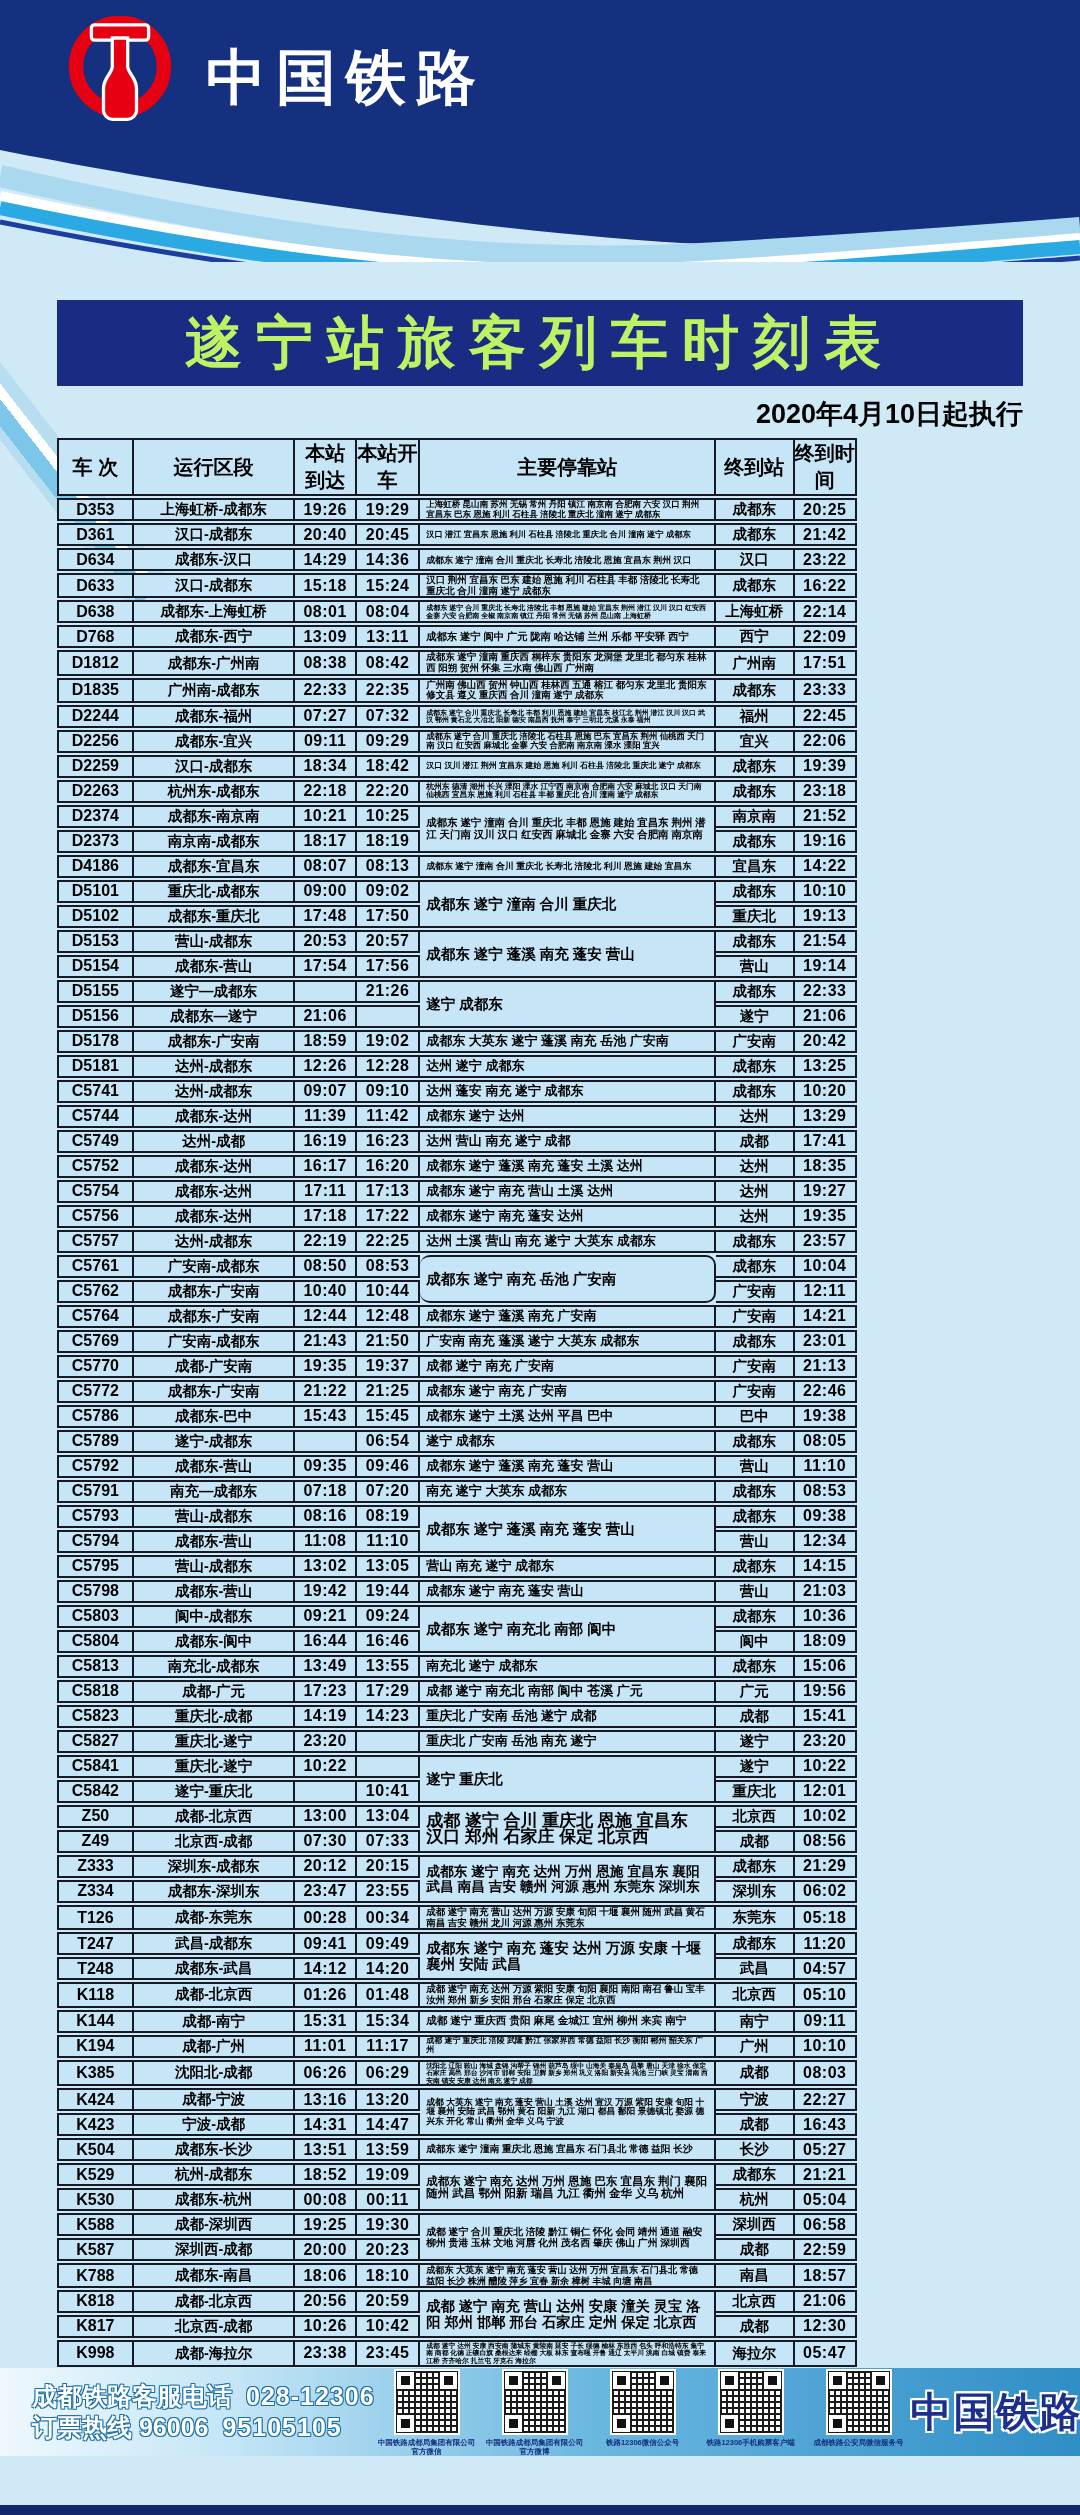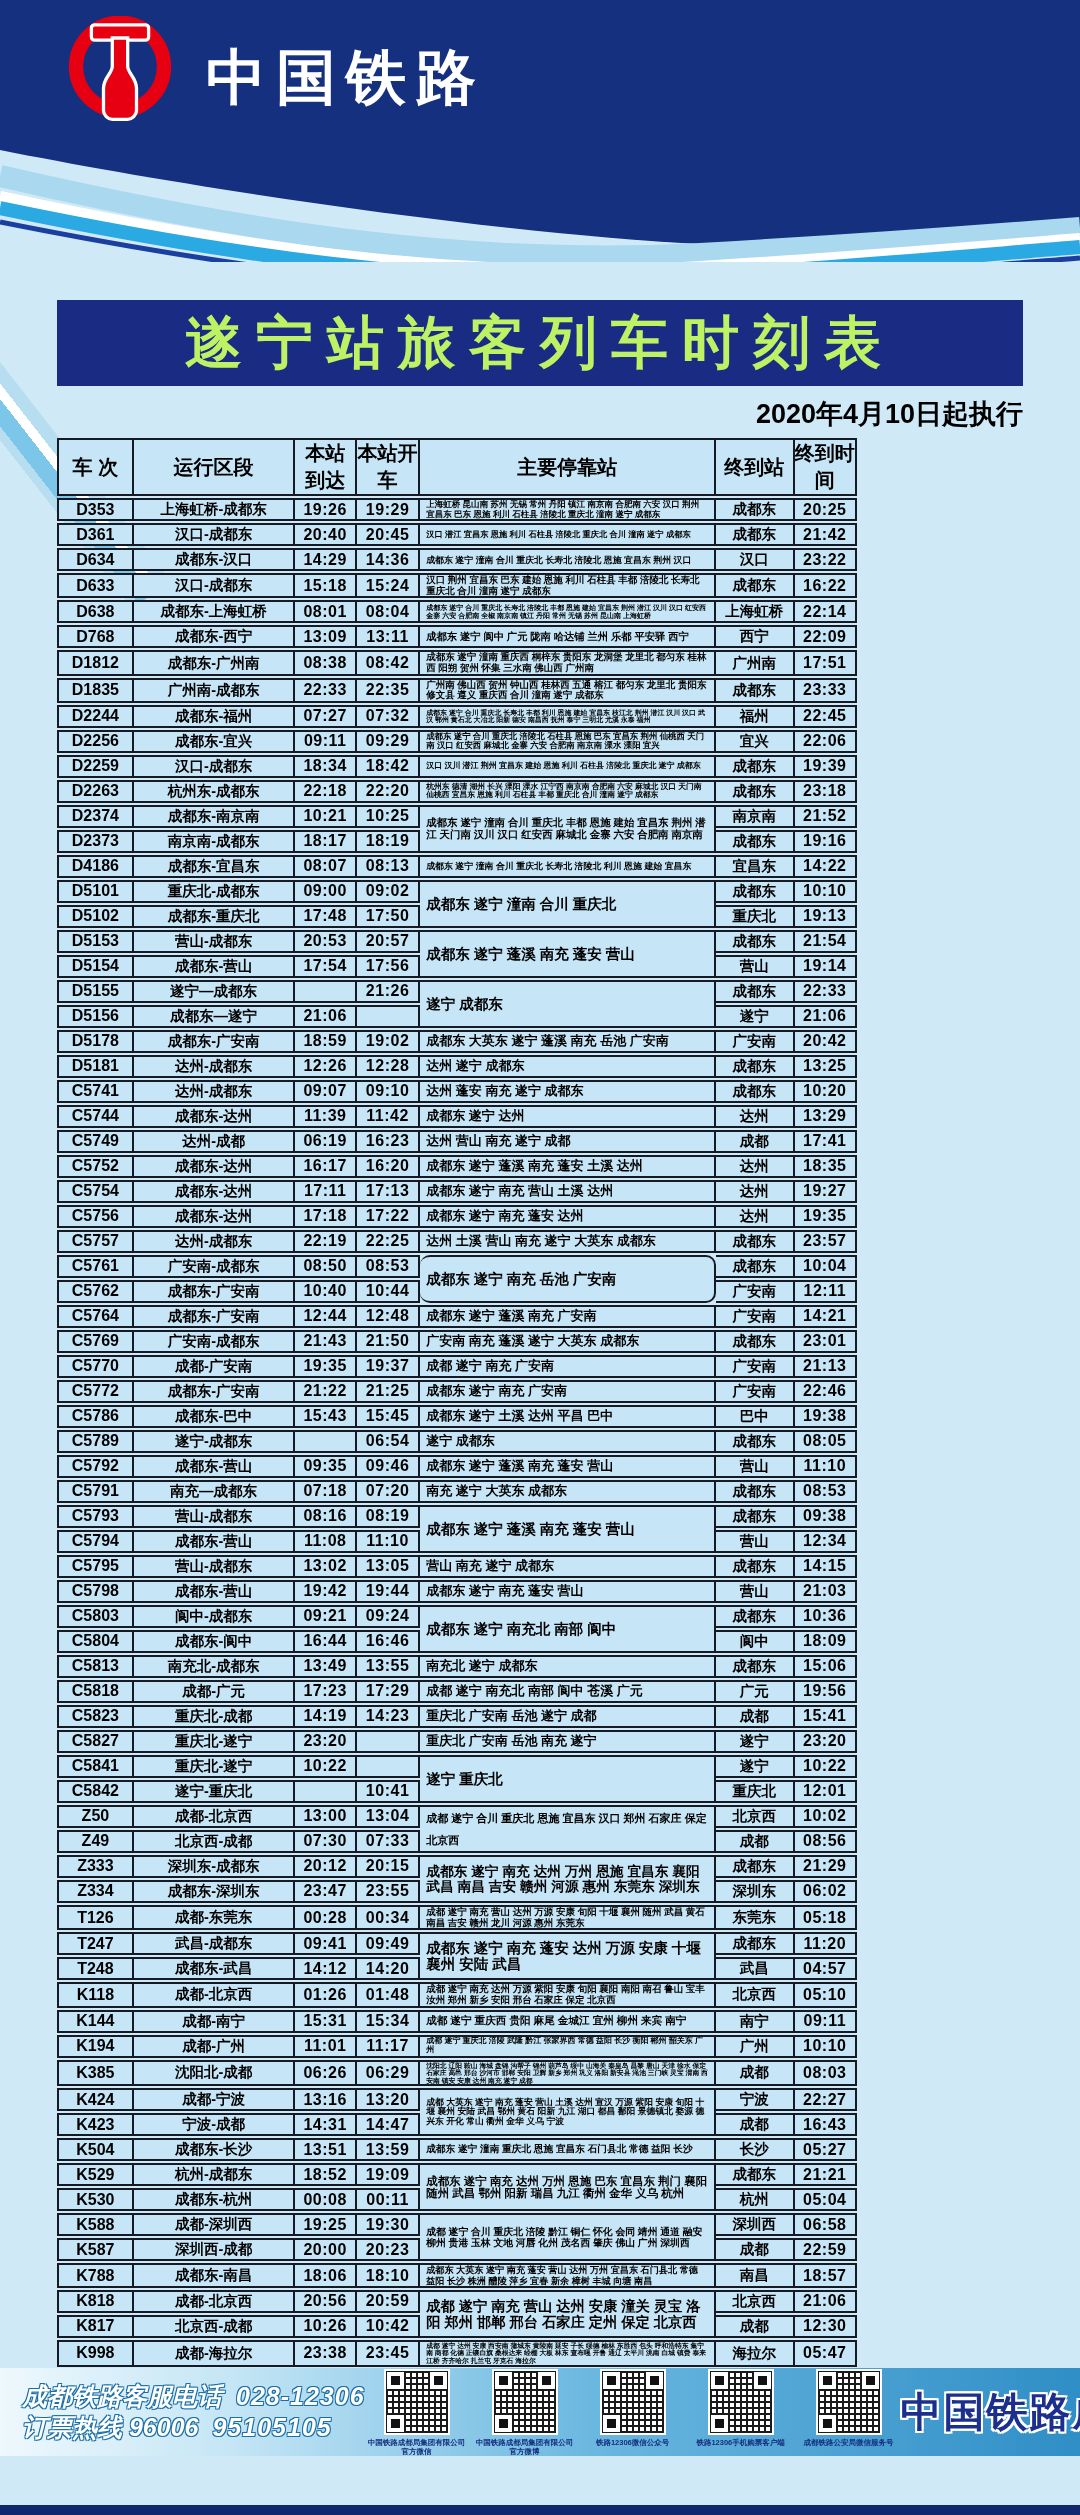--- a/index.html
+++ b/index.html
@@ -30,21 +30,21 @@
   td.time{font-size:16px;font-weight:700;letter-spacing:.5px;}
   td.dest{font-size:14.5px;font-weight:700;}
   td.stops{text-align:left;padding:0 6px;font-weight:700;white-space:normal;word-break:break-all;}
   
   .note{margin-top:2px;height:46px;background:#1a2b84;color:#fff;font-size:23px;font-weight:900;
         display:flex;align-items:center;padding-left:10px;letter-spacing:1px;}
   
   .footer{position:absolute;left:0;top:2368px;width:1080px;height:88px;z-index:4;
           background:linear-gradient(90deg,#eef8fd 0%,#c3e5f5 22%,#6ab7e0 55%,#2f8ec6 100%);
           display:flex;align-items:center;}
-  .phones{margin-left:22px;width:345px;font-style:italic;font-weight:900;color:#fff;
+  .phones{margin-left:32px;width:345px;font-weight:900;color:#fff;
           text-shadow:1px 1px 0 #1b6fa8,-1px -1px 0 #1b6fa8,1px -1px 0 #1b6fa8,-1px 1px 0 #1b6fa8;}
   .phones div{font-size:25px;line-height:31px;white-space:nowrap;}
   .phones b{margin-left:14px;letter-spacing:1px;}
   .qrs{display:flex;gap:4px;align-items:flex-start;}
   .qrbox{display:flex;flex-direction:column;align-items:center;width:104px;}
   .qr{width:62px;height:62px;background-color:#fff;position:relative;border:2px solid #fff;
       background-image:repeating-linear-gradient(0deg,#1a1a1a 0 2px,transparent 2px 6px),
                        repeating-linear-gradient(90deg,#1a1a1a 0 2px,transparent 2px 6px);}
   .qr i{position:absolute;width:13px;height:13px;background:#111;border:2px solid #fff;box-shadow:inset 0 0 0 2px #fff;}
   .qr i.m1{top:1px;left:1px;} .qr i.m2{top:1px;right:1px;} .qr i.m3{bottom:1px;left:1px;}
@@ -320,21 +320,21 @@
           <td class="sec">成都东-达州</td>
           <td class="time">11:39</td>
           <td class="time">11:42</td>
           <td class="stops" style="font-size: 13px; line-height: 14.56px;">成都东 遂宁 达州</td>
           <td class="dest">达州</td>
           <td class="time">13:29</td>
         </tr>
         <tr>
           <td class="no">C5749</td>
           <td class="sec">达州-成都</td>
-          <td class="time">06:19</td>
+          <td class="time">16:19</td>
           <td class="time">16:23</td>
           <td class="stops" style="font-size: 13px; line-height: 14.56px;">达州 营山 南充 遂宁 成都</td>
           <td class="dest">成都</td>
           <td class="time">17:41</td>
         </tr>
         <tr>
           <td class="no">C5752</td>
           <td class="sec">成都东-达州</td>
           <td class="time">16:17</td>
           <td class="time">16:20</td>
@@ -561,21 +561,21 @@
           <td class="time"></td>
           <td class="time">10:41</td>
           <td class="dest">重庆北</td>
           <td class="time">12:01</td>
         </tr>
         <tr>
           <td class="no">Z50</td>
           <td class="sec">成都-北京西</td>
           <td class="time">13:00</td>
           <td class="time">13:04</td>
-          <td class="stops" rowspan="2" style="font-size: 11px; line-height: 22px; margin-left: 40px;">成都 遂宁 合川 重庆北 恩施 宜昌东 汉口 郑州 石家庄 保定 北京西</td>
+          <td class="stops" rowspan="2" style="font-size: 17px; line-height: 16px; margin-left: 40px;">成都 遂宁 合川 重庆北 恩施 宜昌东 汉口 郑州 石家庄 保定 北京西</td>
           <td class="dest">北京西</td>
           <td class="time">10:02</td>
         </tr>
         <tr>
           <td class="no">Z49</td>
           <td class="sec">北京西-成都</td>
           <td class="time">07:30</td>
           <td class="time">07:33</td>
           <td class="dest">成都</td>
           <td class="time">08:56</td>

